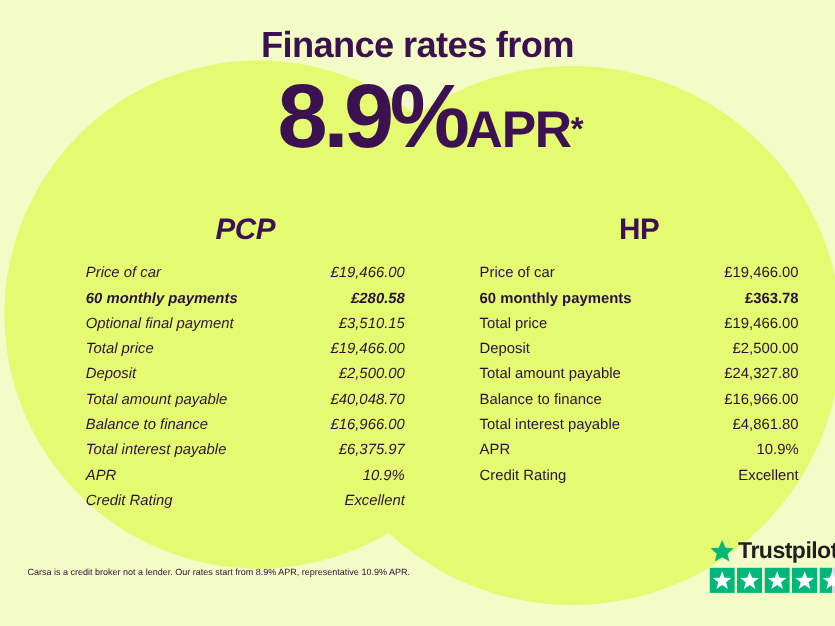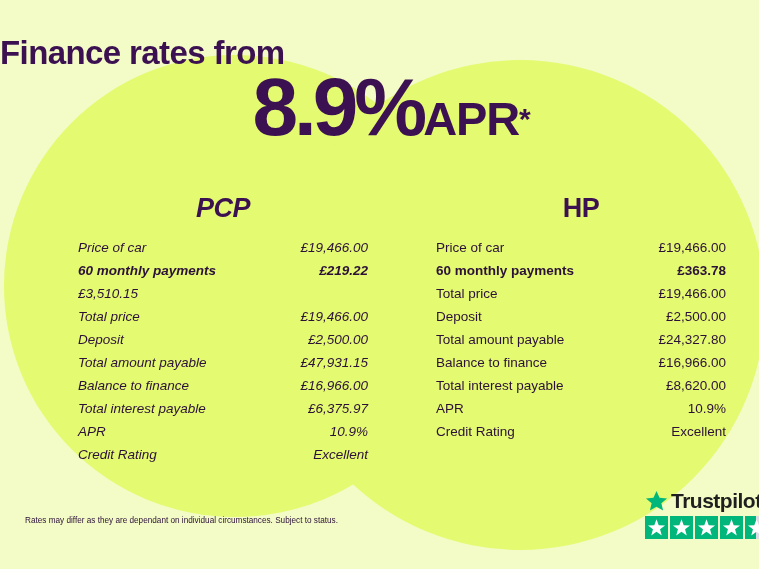--- a/index.html
+++ b/index.html
@@ -7,21 +7,22 @@
   body {
     font-family:"Liberation Sans", sans-serif;
     background:#f3fbc6;
     position:relative;
     overflow:hidden;
   }
   #bg-circles { position:absolute; inset:0; width:759px; height:569px; z-index:0; }
   #content { position:absolute; inset:0; z-index:1; }
 
   .title {
-    position:absolute; top:34px; left:0; width:759px;
+    position:absolute; top:22px; left:0; width:759px;
+    text-align:center;
     font-size:33px; font-weight:bold; letter-spacing:-0.6px;
     color:#3b1151;
   }
   .hero {
     position:absolute; top:60px; left:0; width:759px;
     text-align:center;
     color:#3b1151;
     white-space:nowrap;
     padding-left:24px;
   }
@@ -88,36 +89,37 @@
 
   <div class="panel pcp">
     <div class="panel-title">PCP</div>
     <div class="rows">
         <div class="row">
           <span class="lbl">Price of car</span>
           <span class="val">£19,466.00</span>
         </div>
         <div class="row bold">
           <span class="lbl">60 monthly payments</span>
-          <span class="val">£219.22</span>
-        </div>
-        <div class="row">
+          <span class="val">£280.58</span>
+        </div>
+        <div class="row">
+          <span class="lbl">Optional final payment</span>
           <span class="val">£3,510.15</span>
         </div>
         <div class="row">
           <span class="lbl">Total price</span>
           <span class="val">£19,466.00</span>
         </div>
         <div class="row">
           <span class="lbl">Deposit</span>
           <span class="val">£2,500.00</span>
         </div>
         <div class="row">
           <span class="lbl">Total amount payable</span>
-          <span class="val">£47,931.15</span>
+          <span class="val">£40,048.70</span>
         </div>
         <div class="row">
           <span class="lbl">Balance to finance</span>
           <span class="val">£16,966.00</span>
         </div>
         <div class="row">
           <span class="lbl">Total interest payable</span>
           <span class="val">£6,375.97</span>
         </div>
         <div class="row">
@@ -153,35 +155,35 @@
         <div class="row">
           <span class="lbl">Total amount payable</span>
           <span class="val">£24,327.80</span>
         </div>
         <div class="row">
           <span class="lbl">Balance to finance</span>
           <span class="val">£16,966.00</span>
         </div>
         <div class="row">
           <span class="lbl">Total interest payable</span>
-          <span class="val">£8,620.00</span>
+          <span class="val">£4,861.80</span>
         </div>
         <div class="row">
           <span class="lbl">APR</span>
           <span class="val">10.9%</span>
         </div>
         <div class="row">
           <span class="lbl">Credit Rating</span>
           <span class="val">Excellent</span>
         </div>
       </div>
   </div>
 
   <div class="disclaimer">
-    <div>Rates may differ as they are dependant on individual circumstances. Subject to status.</div>
+    <div>Carsa is a credit broker not a lender. Our rates start from 8.9% APR, representative 10.9% APR.</div>
   </div>
 
   <div class="trustpilot">
     <div class="tp-word">
       <svg width="23" height="22" viewBox="0 0 24 23">
         <polygon points="12,1 15.2,8.2 23,8.8 17.1,13.9 18.9,21.5 12,17.4 5.1,21.5 6.9,13.9 1,8.8 8.8,8.2" fill="#00b67a"></polygon>
       </svg>
       <span class="tp-name">Trustpilot</span>
     </div>
     <div class="tp-stars">

